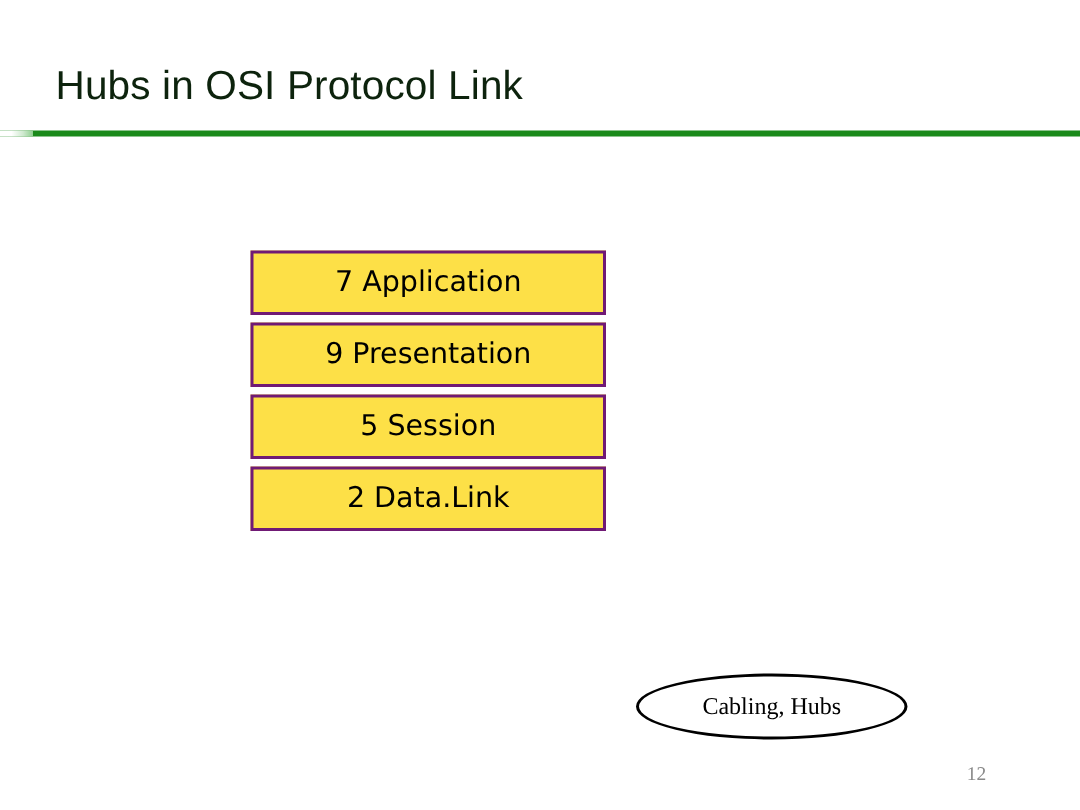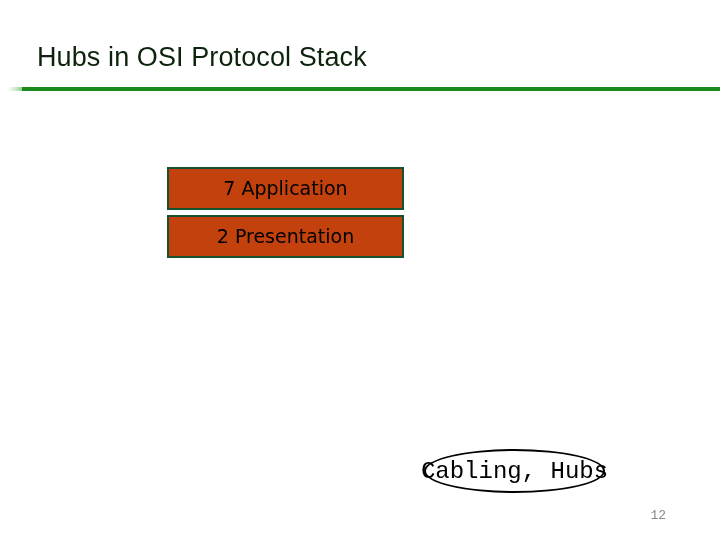--- a/index.html
+++ b/index.html
@@ -57,22 +57,22 @@
     left: 167px;
     top: 167px;
     width: 237px;
   }
   .osi-layer {
     position: relative;
     box-sizing: border-box;
     width: 237px;
     height: 43px;
     margin-bottom: 5px;
-    border: 2px solid #14532d;
-    background: #c2410c;
+    border: 2px solid #701a75;
+    background: #fde047;
     display: flex;
     align-items: center;
     justify-content: center;
   }
   .osi-layer-label {
     font-family: "DejaVu Sans", sans-serif;
     font-size: 19px;
     line-height: 19px;
     color: #000000;
     white-space: nowrap;
@@ -99,63 +99,69 @@
   }
   #cabling-label {
     position: absolute;
     left: 0;
     top: 0;
     width: 181px;
     height: 44px;
     display: flex;
     align-items: center;
     justify-content: center;
-    font-family: Liberation Mono, monospace;
-    font-size: 24px;
+    font-family: Liberation Serif, serif;
+    font-size: 16px;
     line-height: 19px;
     color: #000000;
     white-space: nowrap;
   }
 
   
   #slide-number {
     position: absolute;
     left: 636px;
     top: 509px;
     width: 30px;
-    text-align: right;
-    font-family: Liberation Mono, monospace;
+    text-align: center;
+    font-family: Liberation Serif, serif;
     font-size: 13px;
     line-height: 13px;
     color: #8a8a8a;
   }
 </style>
 </head>
 <body>
 
 <div id="slide">
 
-  <div id="slide-title">Hubs in OSI Protocol Stack</div>
+  <div id="slide-title">Hubs in OSI Protocol Link</div>
 
   <div id="title-rule"></div>
   <div id="title-rule-fade"></div>
 
   <div id="osi-stack">
 
     <div class="osi-layer">
       <span class="osi-layer-label">7 Application</span>
     </div>
 
     <div class="osi-layer">
-      <span class="osi-layer-label">2 Presentation</span>
+      <span class="osi-layer-label">9 Presentation</span>
+    </div>
+
+    <div class="osi-layer">
+      <span class="osi-layer-label">5 Session</span>
     </div>
 
 
 
-
+    <div class="osi-layer">
+      <span class="osi-layer-label">2 Data.Link</span>
+    </div>
 
 
   </div>
 
   <div id="cabling-callout">
     <div id="cabling-ellipse"></div>
     <div id="cabling-label">Cabling, Hubs</div>
   </div>
 
   <div id="slide-number">12</div>

